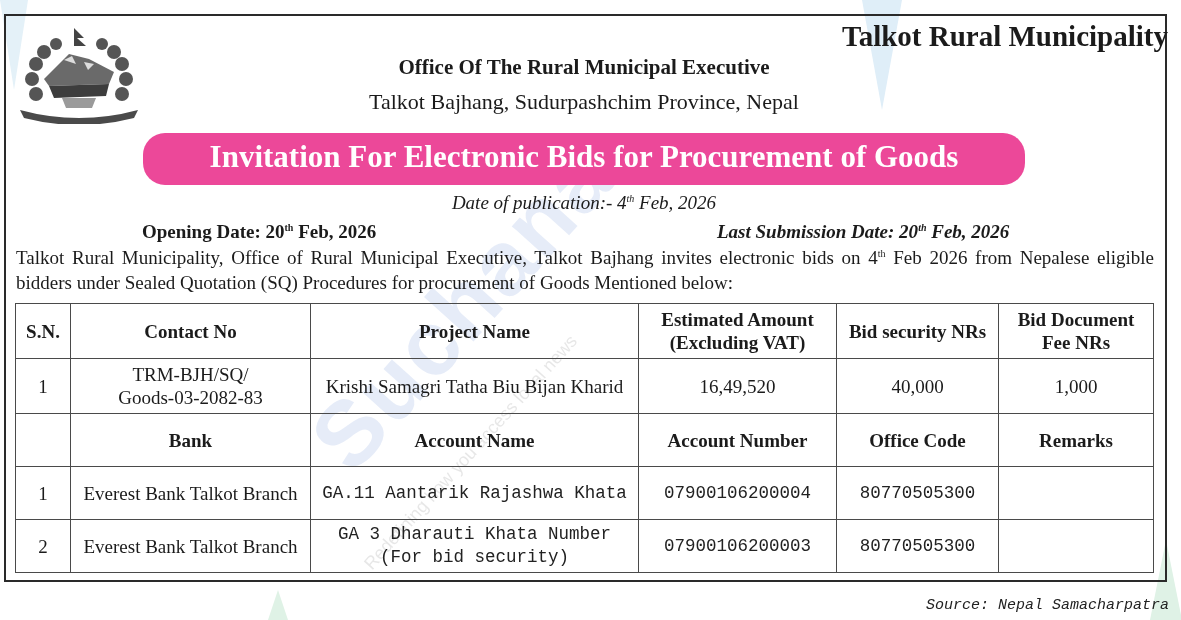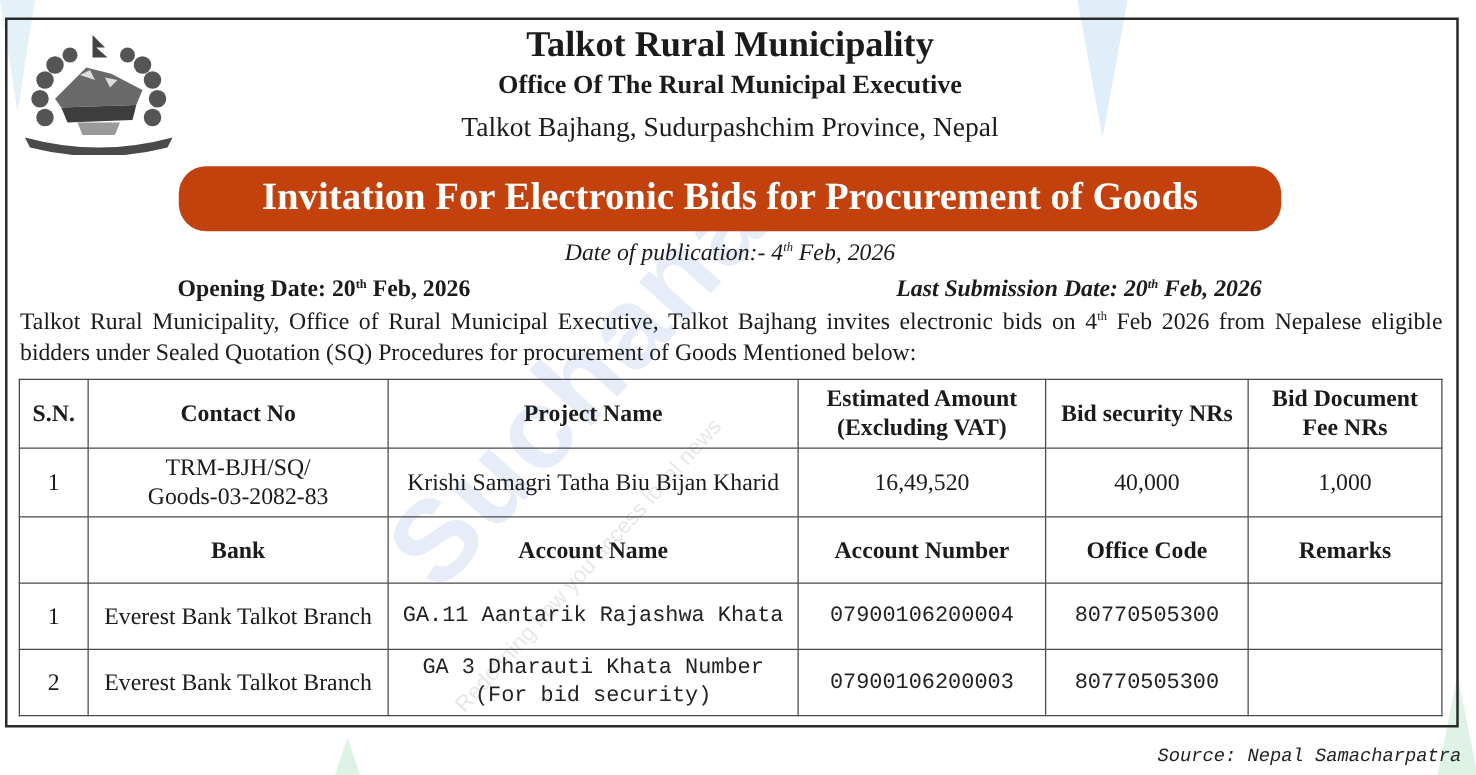--- a/index.html
+++ b/index.html
@@ -27,26 +27,26 @@
     font-family: "Liberation Sans", sans-serif; font-size: 18px; color: rgba(120,120,120,0.18); }
 
   .frame {
     position: absolute; left: 4px; top: 14px; width: 1163px; height: 568px;
     border: 2px solid #2a2a2a; box-sizing: border-box; background: transparent;
   }
   .emblem {
     position: absolute; left: 14px; top: 24px; width: 130px; height: 100px;
   }
   .hdr { position: absolute; left: 0; width: 1181px; text-align: center; }
-  .h1 { top: 20px; left: 0px; width: 1168px; font-size: 29px; font-weight: bold; }
+  .h1 { top: 20px; left: 0px; width: 1168px; font-size: 29px; font-weight: bold; text-align: right; }
   .h2 { top: 55px; left: 0px; width: 1168px; font-size: 21px; font-weight: bold; }
   .h3 { top: 89px; left: 0px; width: 1168px; font-size: 22px; }
   .banner {
     position: absolute; left: 143px; top: 133px; width: 882px; height: 52px;
-    background: #c2410c; border-radius: 22px; color: #ffffff;
+    background: #ec4899; border-radius: 22px; color: #ffffff;
     font-size: 31px; font-weight: bold; text-align: center; line-height: 48px;
   }
   .pubdate {
     position: absolute; left: 0; top: 192px; width: 1168px; text-align: center;
     font-size: 19px; font-weight: normal; font-style: italic;
   }
   .dates { position: absolute; top: 221px; font-size: 19px; font-weight: bold; }
   .open-date { left: 142px; }
   .last-date { left: 717px; font-style: italic; }
   sup { font-size: 10px; vertical-align: 7px; line-height: 0; }

